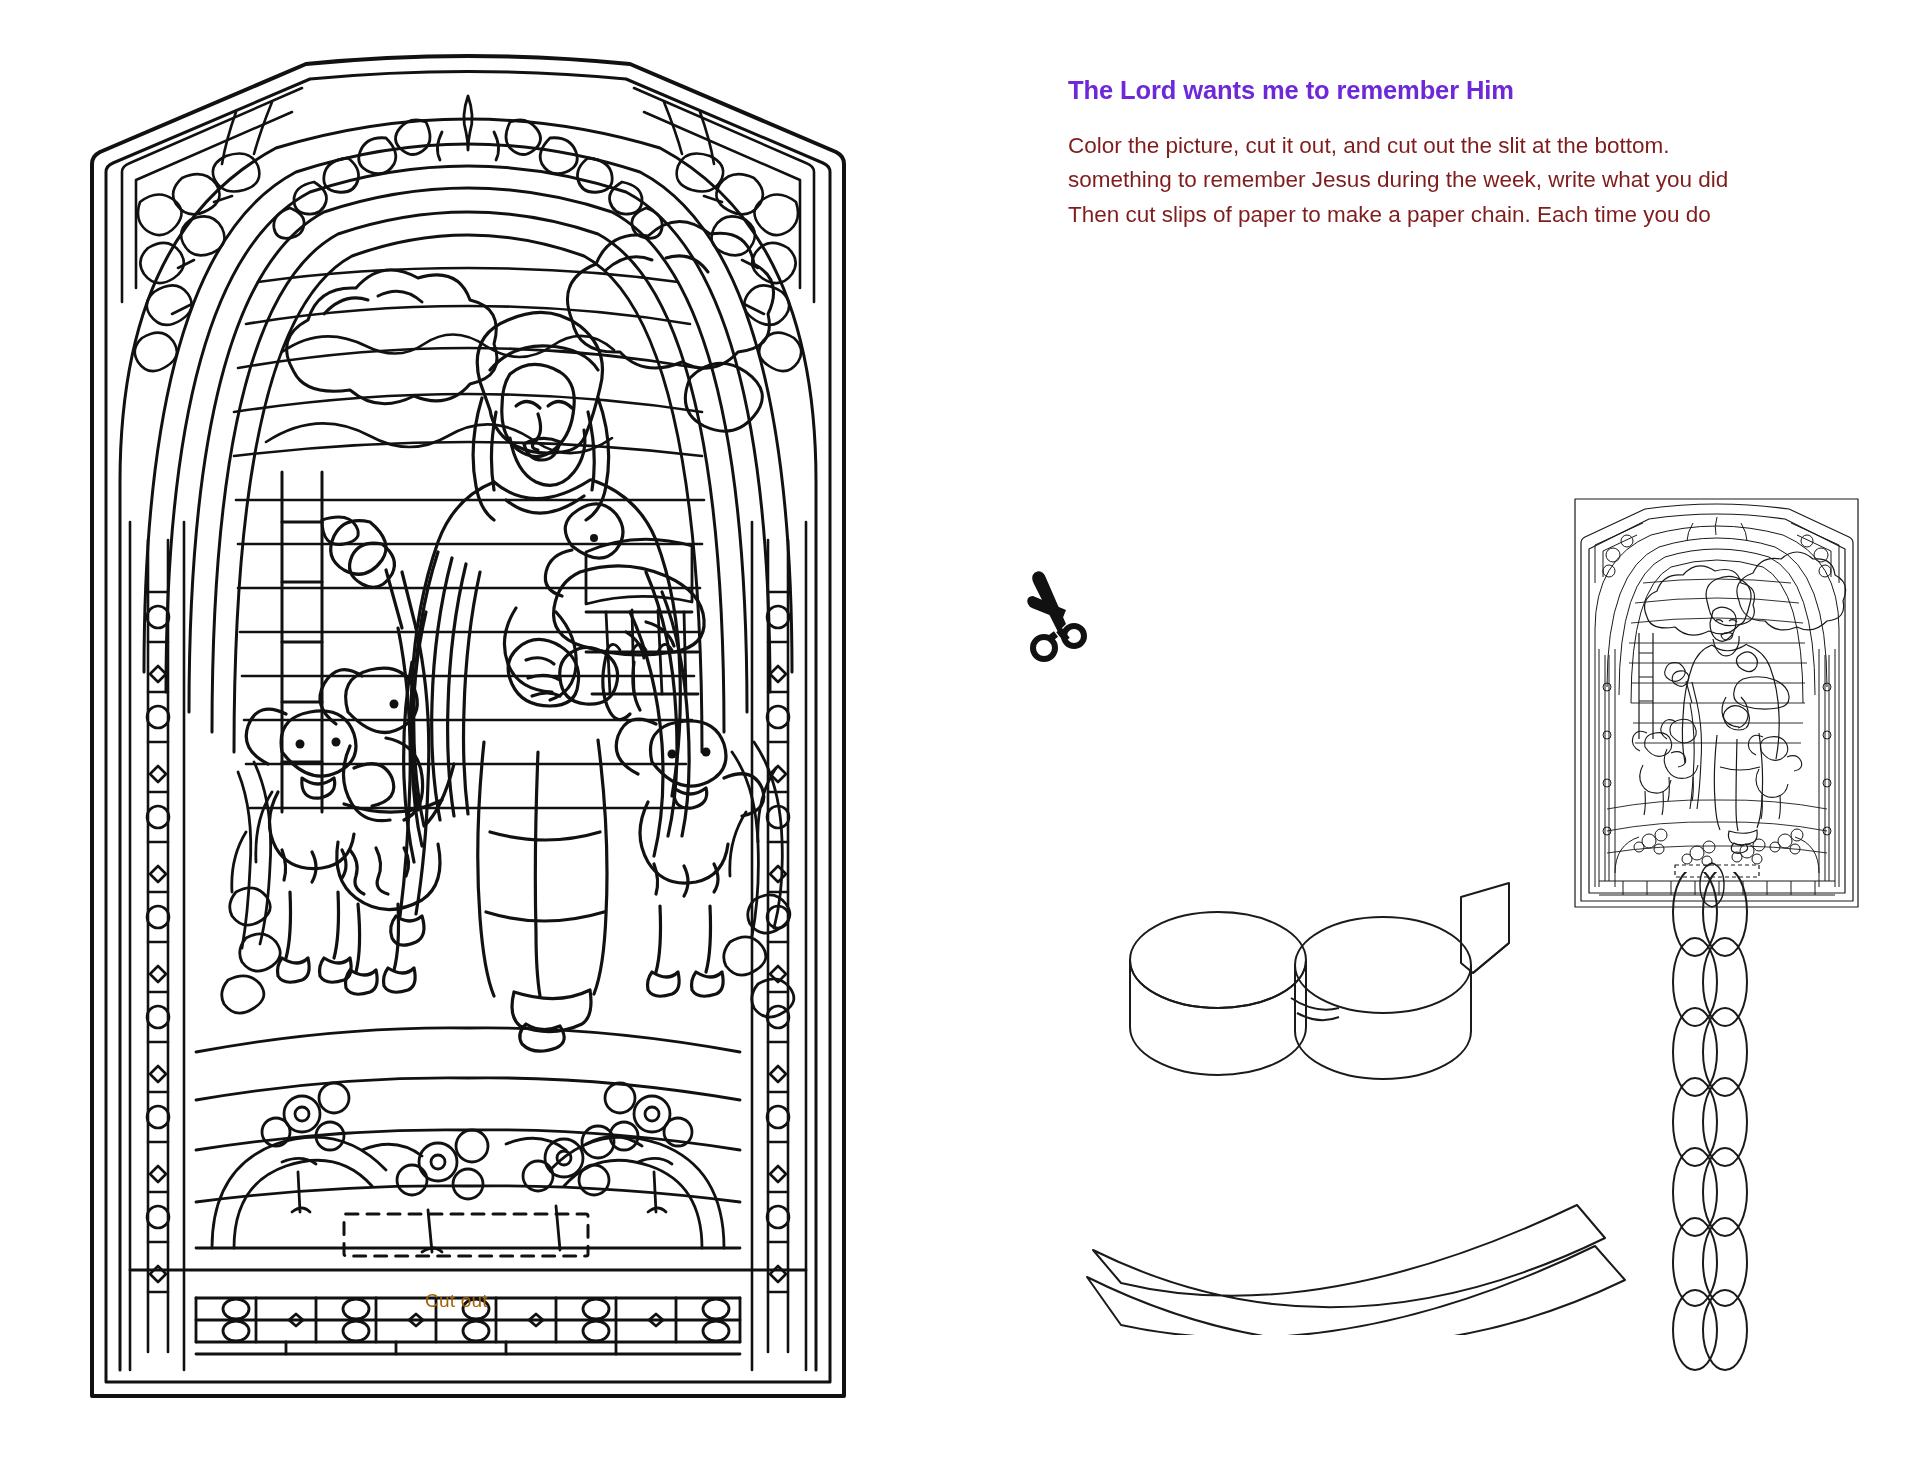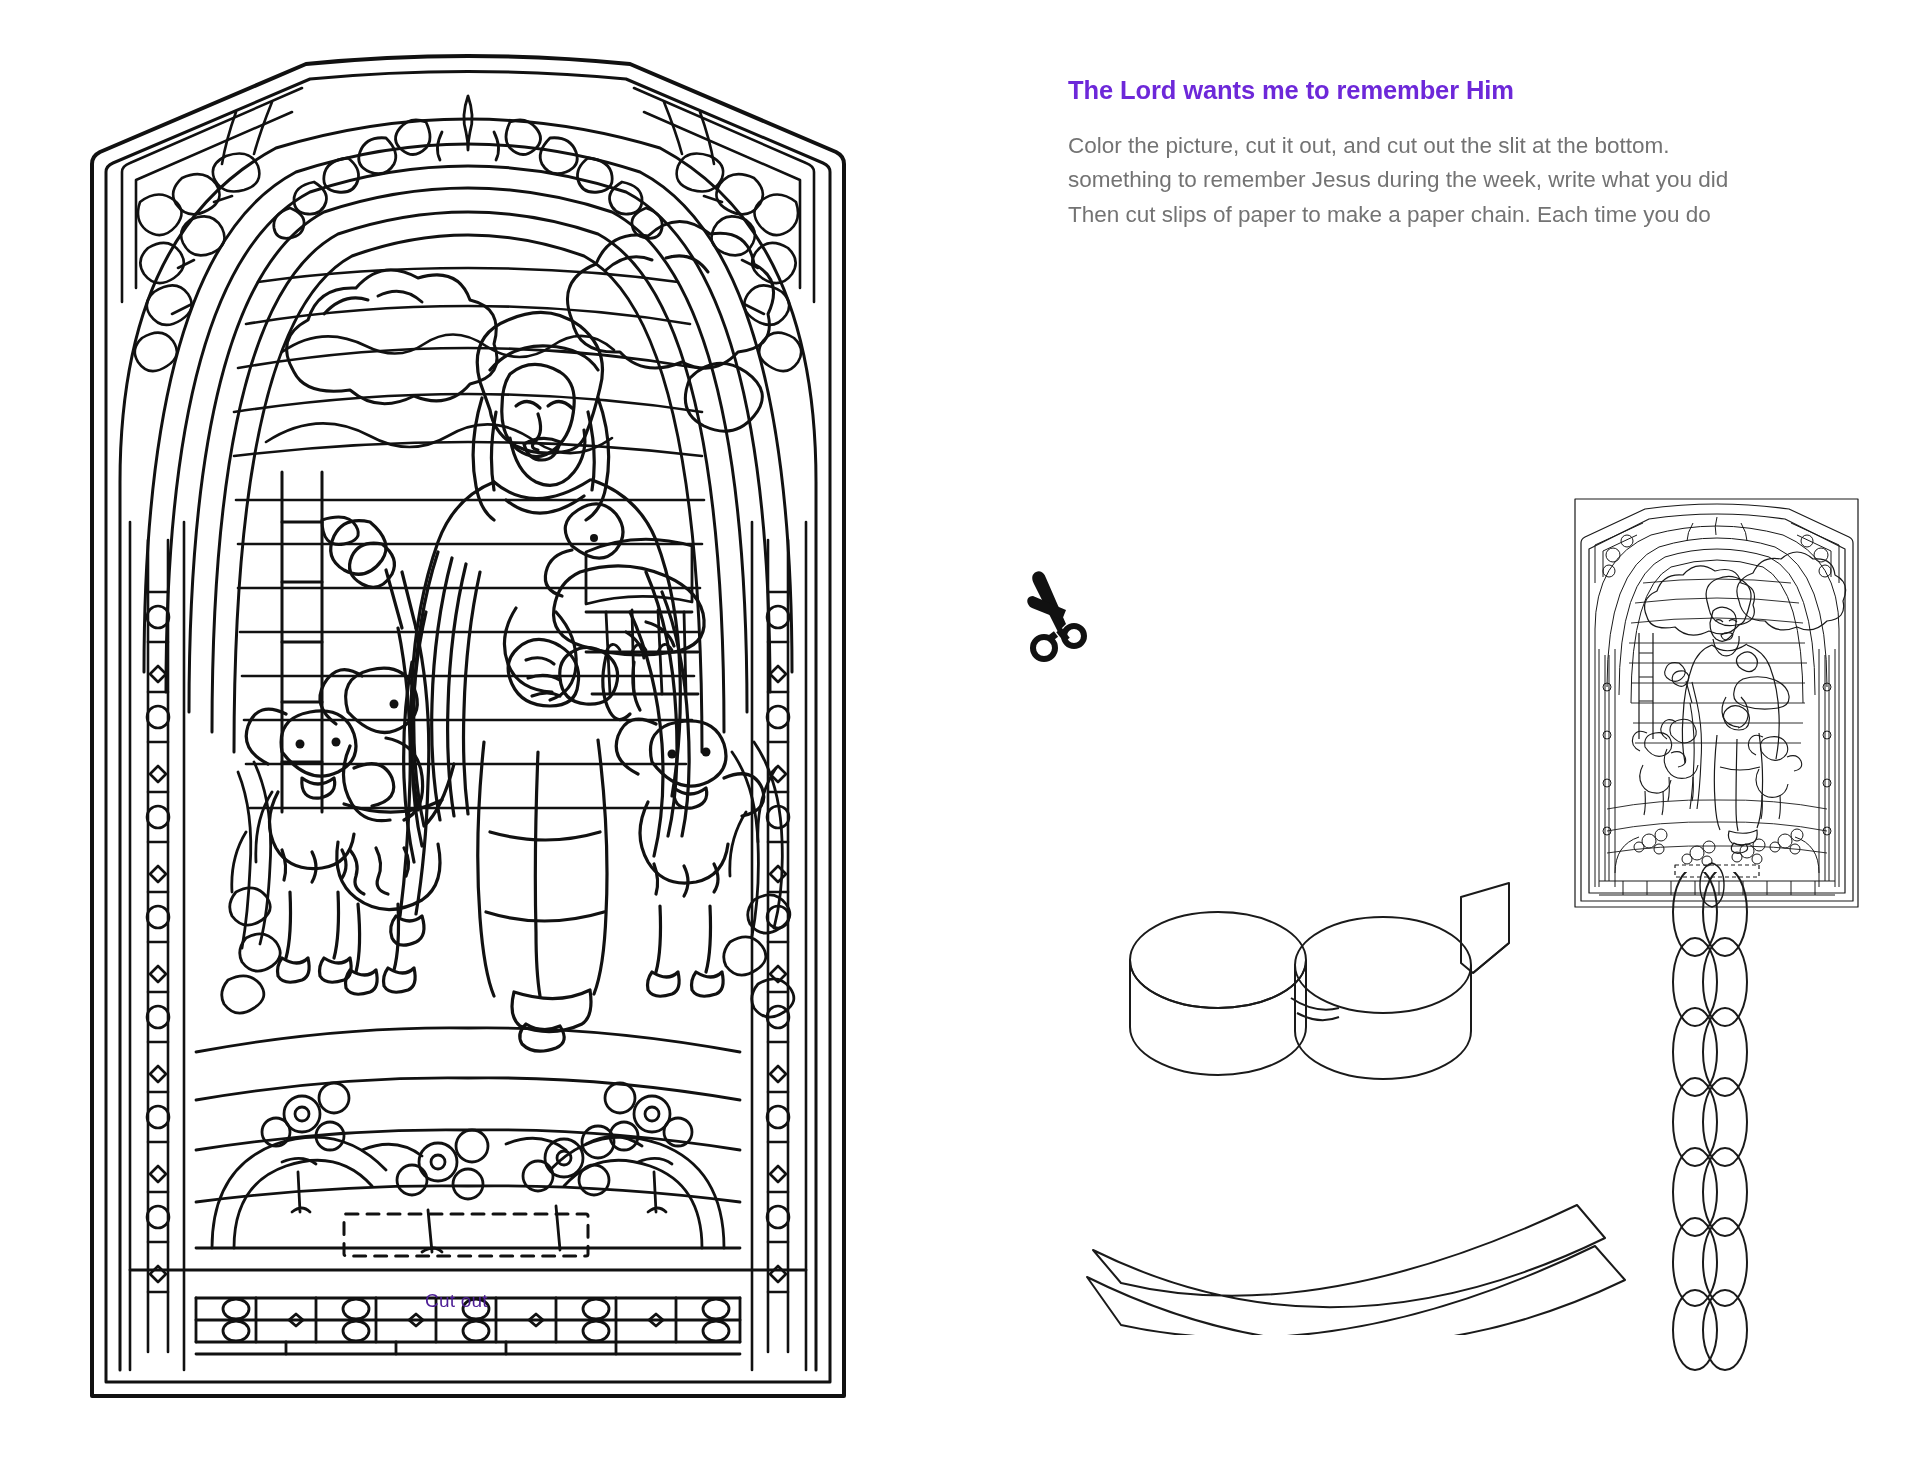--- a/index.html
+++ b/index.html
@@ -12,33 +12,33 @@
 
   
   .text-col{position:absolute;left:1068px;top:74px;width:660px;}
   .headline{
     font-size:25.5px;font-weight:bold;line-height:1.30;
     letter-spacing:-0.1px;color:#6d28d9;margin:0 0 22px 0;
     font-family:"Liberation Sans", sans-serif;
   }
   .headline .l2{display:block;}
   .body-copy{
-    font-size:22.5px;line-height:1.52;color:#737373;margin:0;
+    font-size:22.5px;line-height:1.52;color:#7f1d1d;margin:0;
     font-family:"Liberation Sans", sans-serif;
   }
   .body-copy span{display:block;white-space:nowrap;}
 
   
   .art-main{position:absolute;left:86px;top:52px;width:764px;height:1350px;}
   .art-main svg{display:block;width:100%;height:100%;}
 
   
   .cutout-label{
     position:absolute;left:425px;top:1290px;
-    font-size:19px;color:#4c1d95;letter-spacing:.2px;
+    font-size:19px;color:#a16207;letter-spacing:.2px;
     font-family:"Liberation Sans", sans-serif;
   }
 
   
   .scissors{position:absolute;left:1026px;top:566px;width:64px;height:96px;}
 
   
   .loops{position:absolute;left:1105px;top:855px;width:420px;height:260px;}
   .strips{position:absolute;left:1085px;top:1180px;width:545px;height:155px;}
   .thumb{position:absolute;left:1573px;top:497px;width:287px;height:412px;}

